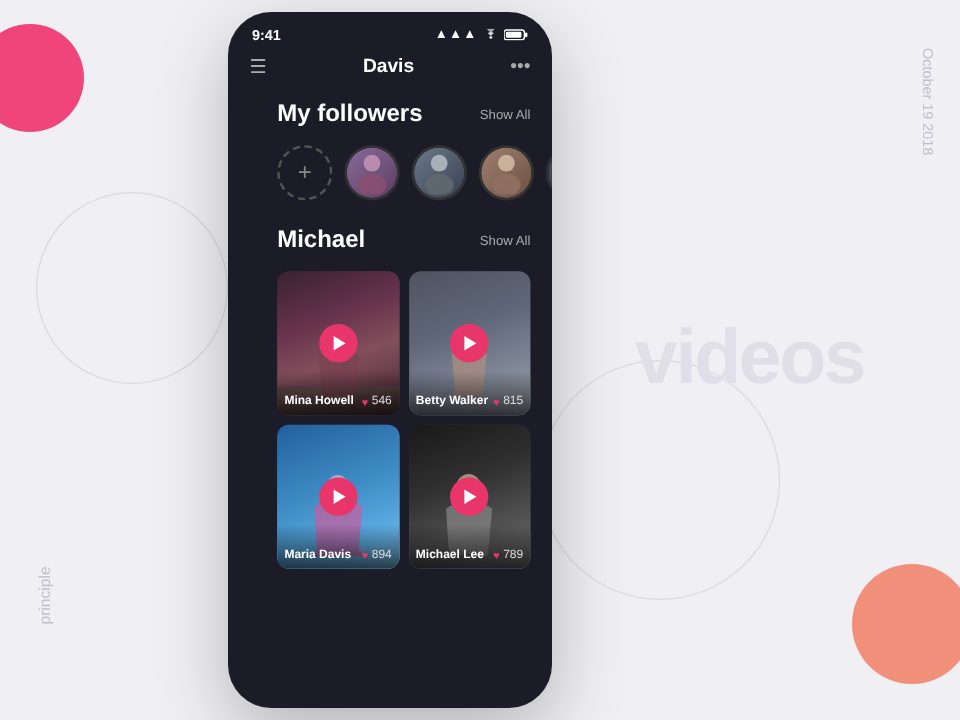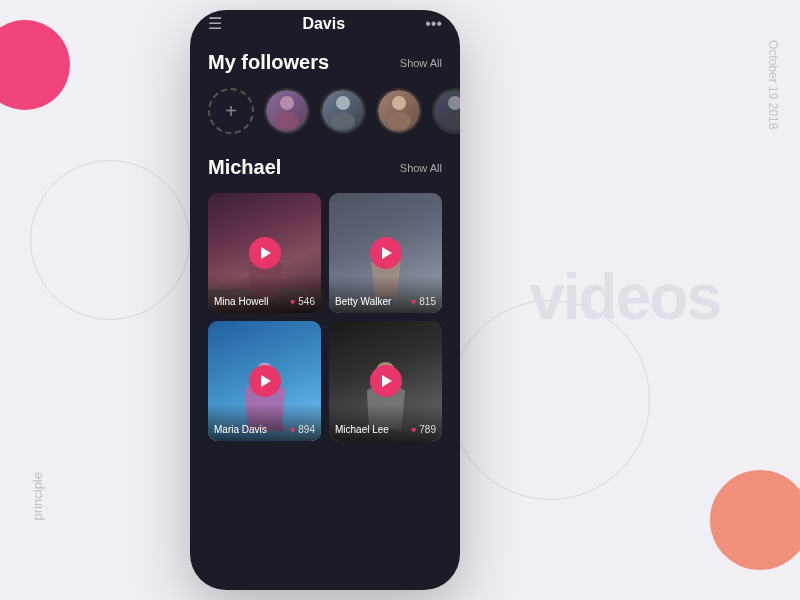--- a/index.html
+++ b/index.html
@@ -138,20 +138,21 @@
 
     .nav-more-icon {
       color: #aaa;
       font-size: 16px;
       cursor: pointer;
     }
 
     
     .content {
       padding: 8px 18px;
+      margin-left: 23px;
     }
 
     
     .section-header {
       display: flex;
       justify-content: space-between;
       align-items: center;
       margin-bottom: 14px;
     }
 
@@ -280,21 +281,21 @@
       padding: 20px 6px 6px;
       background: linear-gradient(transparent, rgba(0,0,0,0.7));
       display: flex;
       justify-content: space-between;
       align-items: center;
     }
 
     .video-name {
       color: white;
       font-size: 10px;
-      font-weight: 400;
+      font-weight: 700;
     }
 
     .video-likes {
       display: flex;
       align-items: center;
       gap: 3px;
       color: #ddd;
       font-size: 10px;
     }
 
@@ -325,20 +326,36 @@
 <div class="bg-circle-pink"></div>
 <div class="bg-circle-orange"></div>
 <div class="bg-circle-outline-1"></div>
 <div class="bg-circle-outline-2"></div>
 <div class="bg-text-videos">videos</div>
 <div class="bg-text-principle">principle</div>
 <div class="bg-text-date">October 19   2018</div>
 
 <div class="phone">
 
+  <div class="status-bar">
+    <span>9:41</span>
+    <div class="status-icons">
+      <span style="font-size:11px; letter-spacing:1px;">▲▲▲</span>
+      <svg width="14" height="10" viewBox="0 0 14 10" fill="white">
+        <path d="M7 8.5l1.5-1.5C8 6.5 7.5 6.2 7 6.2s-1 .3-1.5.8L7 8.5z"></path>
+        <path d="M7 6l2.5-2.5C8.7 3 7.9 2.7 7 2.7s-1.7.3-2.5 1L7 6z" opacity="0.8"></path>
+        <path d="M7 3.5L10.5 0C9.5-.3 8.3-.5 7-.5S4.5-.3 3.5 0L7 3.5z" opacity="0.6"></path>
+      </svg>
+      <svg width="20" height="10" viewBox="0 0 20 10" fill="white">
+        <rect x="0" y="1" width="17" height="8" rx="2" fill="none" stroke="white" stroke-width="1.2"></rect>
+        <rect x="17.5" y="3" width="2" height="4" rx="1" fill="white"></rect>
+        <rect x="1.5" y="2.5" width="13" height="5" rx="1" fill="white"></rect>
+      </svg>
+    </div>
+  </div>
 
   <div class="nav-bar">
     <span class="nav-menu-icon">☰</span>
     <span class="nav-title">Davis</span>
     <span class="nav-more-icon">•••</span>
   </div>
 
   <div class="content">
 
     <div class="section-header">

